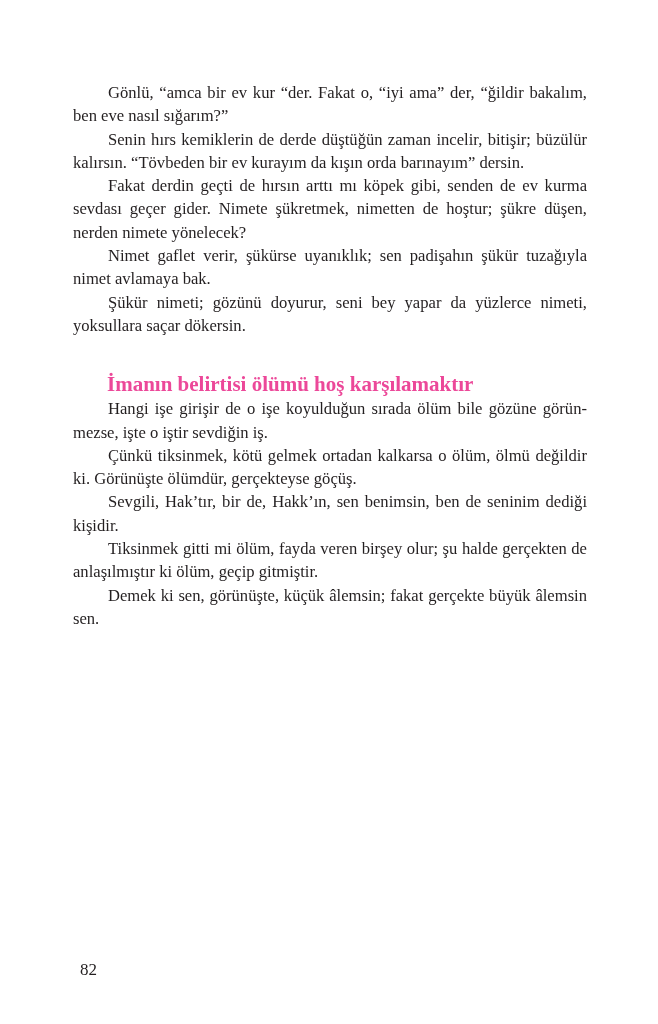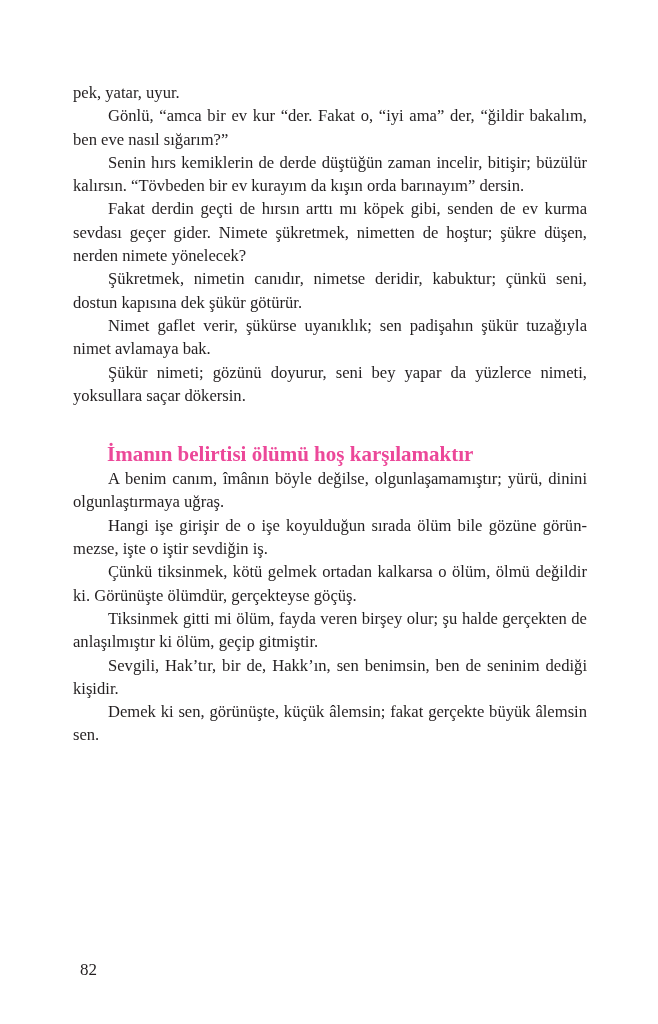--- a/index.html
+++ b/index.html
@@ -54,31 +54,28 @@
     font-size: 17px;
     line-height: 22px;
     color: #231f20;
     margin-top: 9px;
   }
 </style>
 </head>
 <body>
 
 <div class="page">
-  <p class="para noindent">pek, yatar, uyur.</p>
   <p class="para">Gönlü, “amca bir ev kur “der. Fakat o, “iyi ama” der, “ğildir bakalım, ben eve nasıl sığarım?”</p>
   <p class="para">Senin hırs kemiklerin de derde düştüğün zaman incelir, bitişir; bü­zülür kalırsın. “Tövbeden bir ev kurayım da kışın orda barınayım” dersin.</p>
   <p class="para">Fakat derdin geçti de hırsın arttı mı köpek gibi, senden de ev kurma sevdası geçer gider. Nimete şükretmek, nimetten de hoştur; şükre düşen, nerden nimete yönelecek?</p>
-  <p class="para">Şükretmek, nimetin canıdır, nimetse deridir, kabuktur; çünkü seni, dostun kapısına dek şükür götürür.</p>
   <p class="para">Nimet gaflet verir, şükürse uyanıklık; sen padişahın şükür tuzağıyla nimet avlamaya bak.</p>
   <p class="para">Şükür nimeti; gözünü doyurur, seni bey yapar da yüzlerce nimeti, yoksullara saçar dökersin.</p>
 
   <h2 class="heading h1">İmanın belirtisi ölümü hoş karşılamaktır</h2>
-  <p class="para">A benim canım, îmânın böyle değilse, olgunlaşamamıştır; yürü, di­nini olgunlaştırmaya uğraş.</p>
   <p class="para">Hangi işe girişir de o işe koyulduğun sırada ölüm bile gözüne görün­mezse, işte o iştir sevdiğin iş.</p>
   <p class="para">Çünkü tiksinmek, kötü gelmek ortadan kalkarsa o ölüm, ölmü de­ğildir ki. Görünüşte ölümdür, gerçekteyse göçüş.</p>
+  <p class="para">Sevgili, Hak’tır, bir de, Hakk’ın, sen benimsin, ben de seninim de­diği kişidir.</p>
   <p class="para">Tiksinmek gitti mi ölüm, fayda veren birşey olur; şu halde gerçekten de anlaşılmıştır ki ölüm, geçip gitmiştir.</p>
-  <p class="para">Sevgili, Hak’tır, bir de, Hakk’ın, sen benimsin, ben de seninim de­diği kişidir.</p>
 
   <p class="para">Demek ki sen, görünüşte, küçük âlemsin; fakat gerçekte büyük âlemsin sen.</p>
 </div>
 
 <div class="page-number">82</div>
 
 </body></html>

